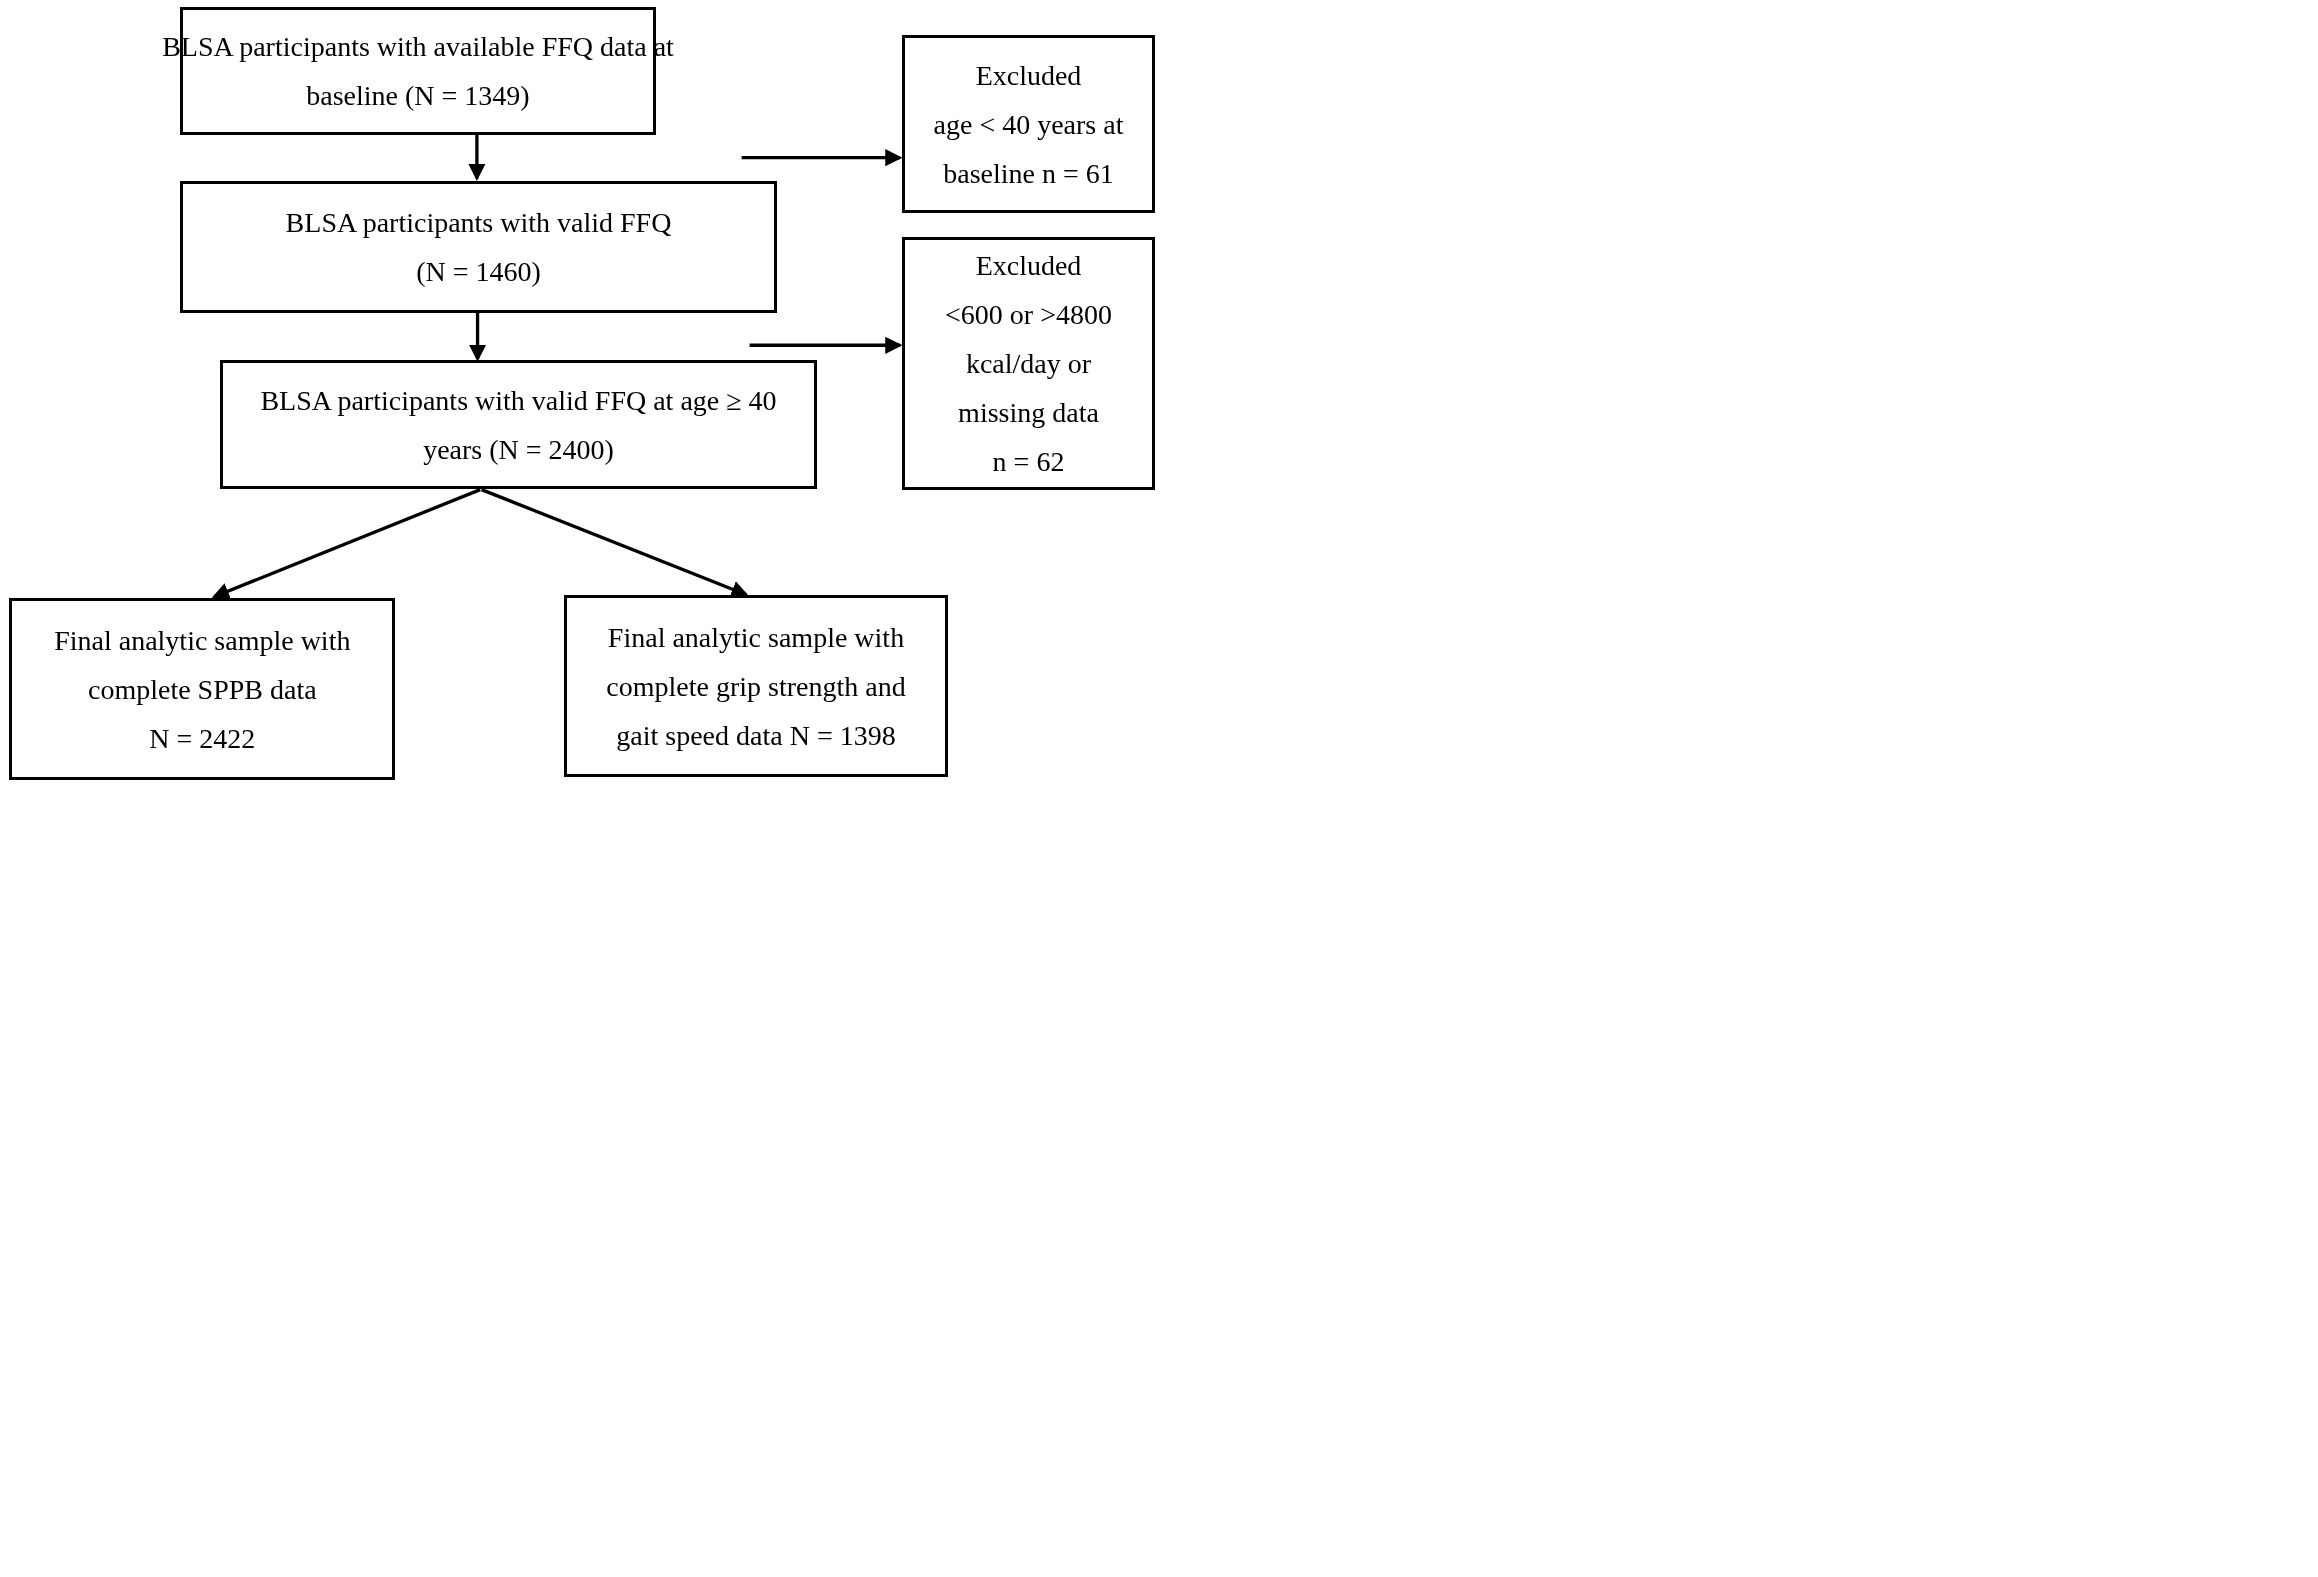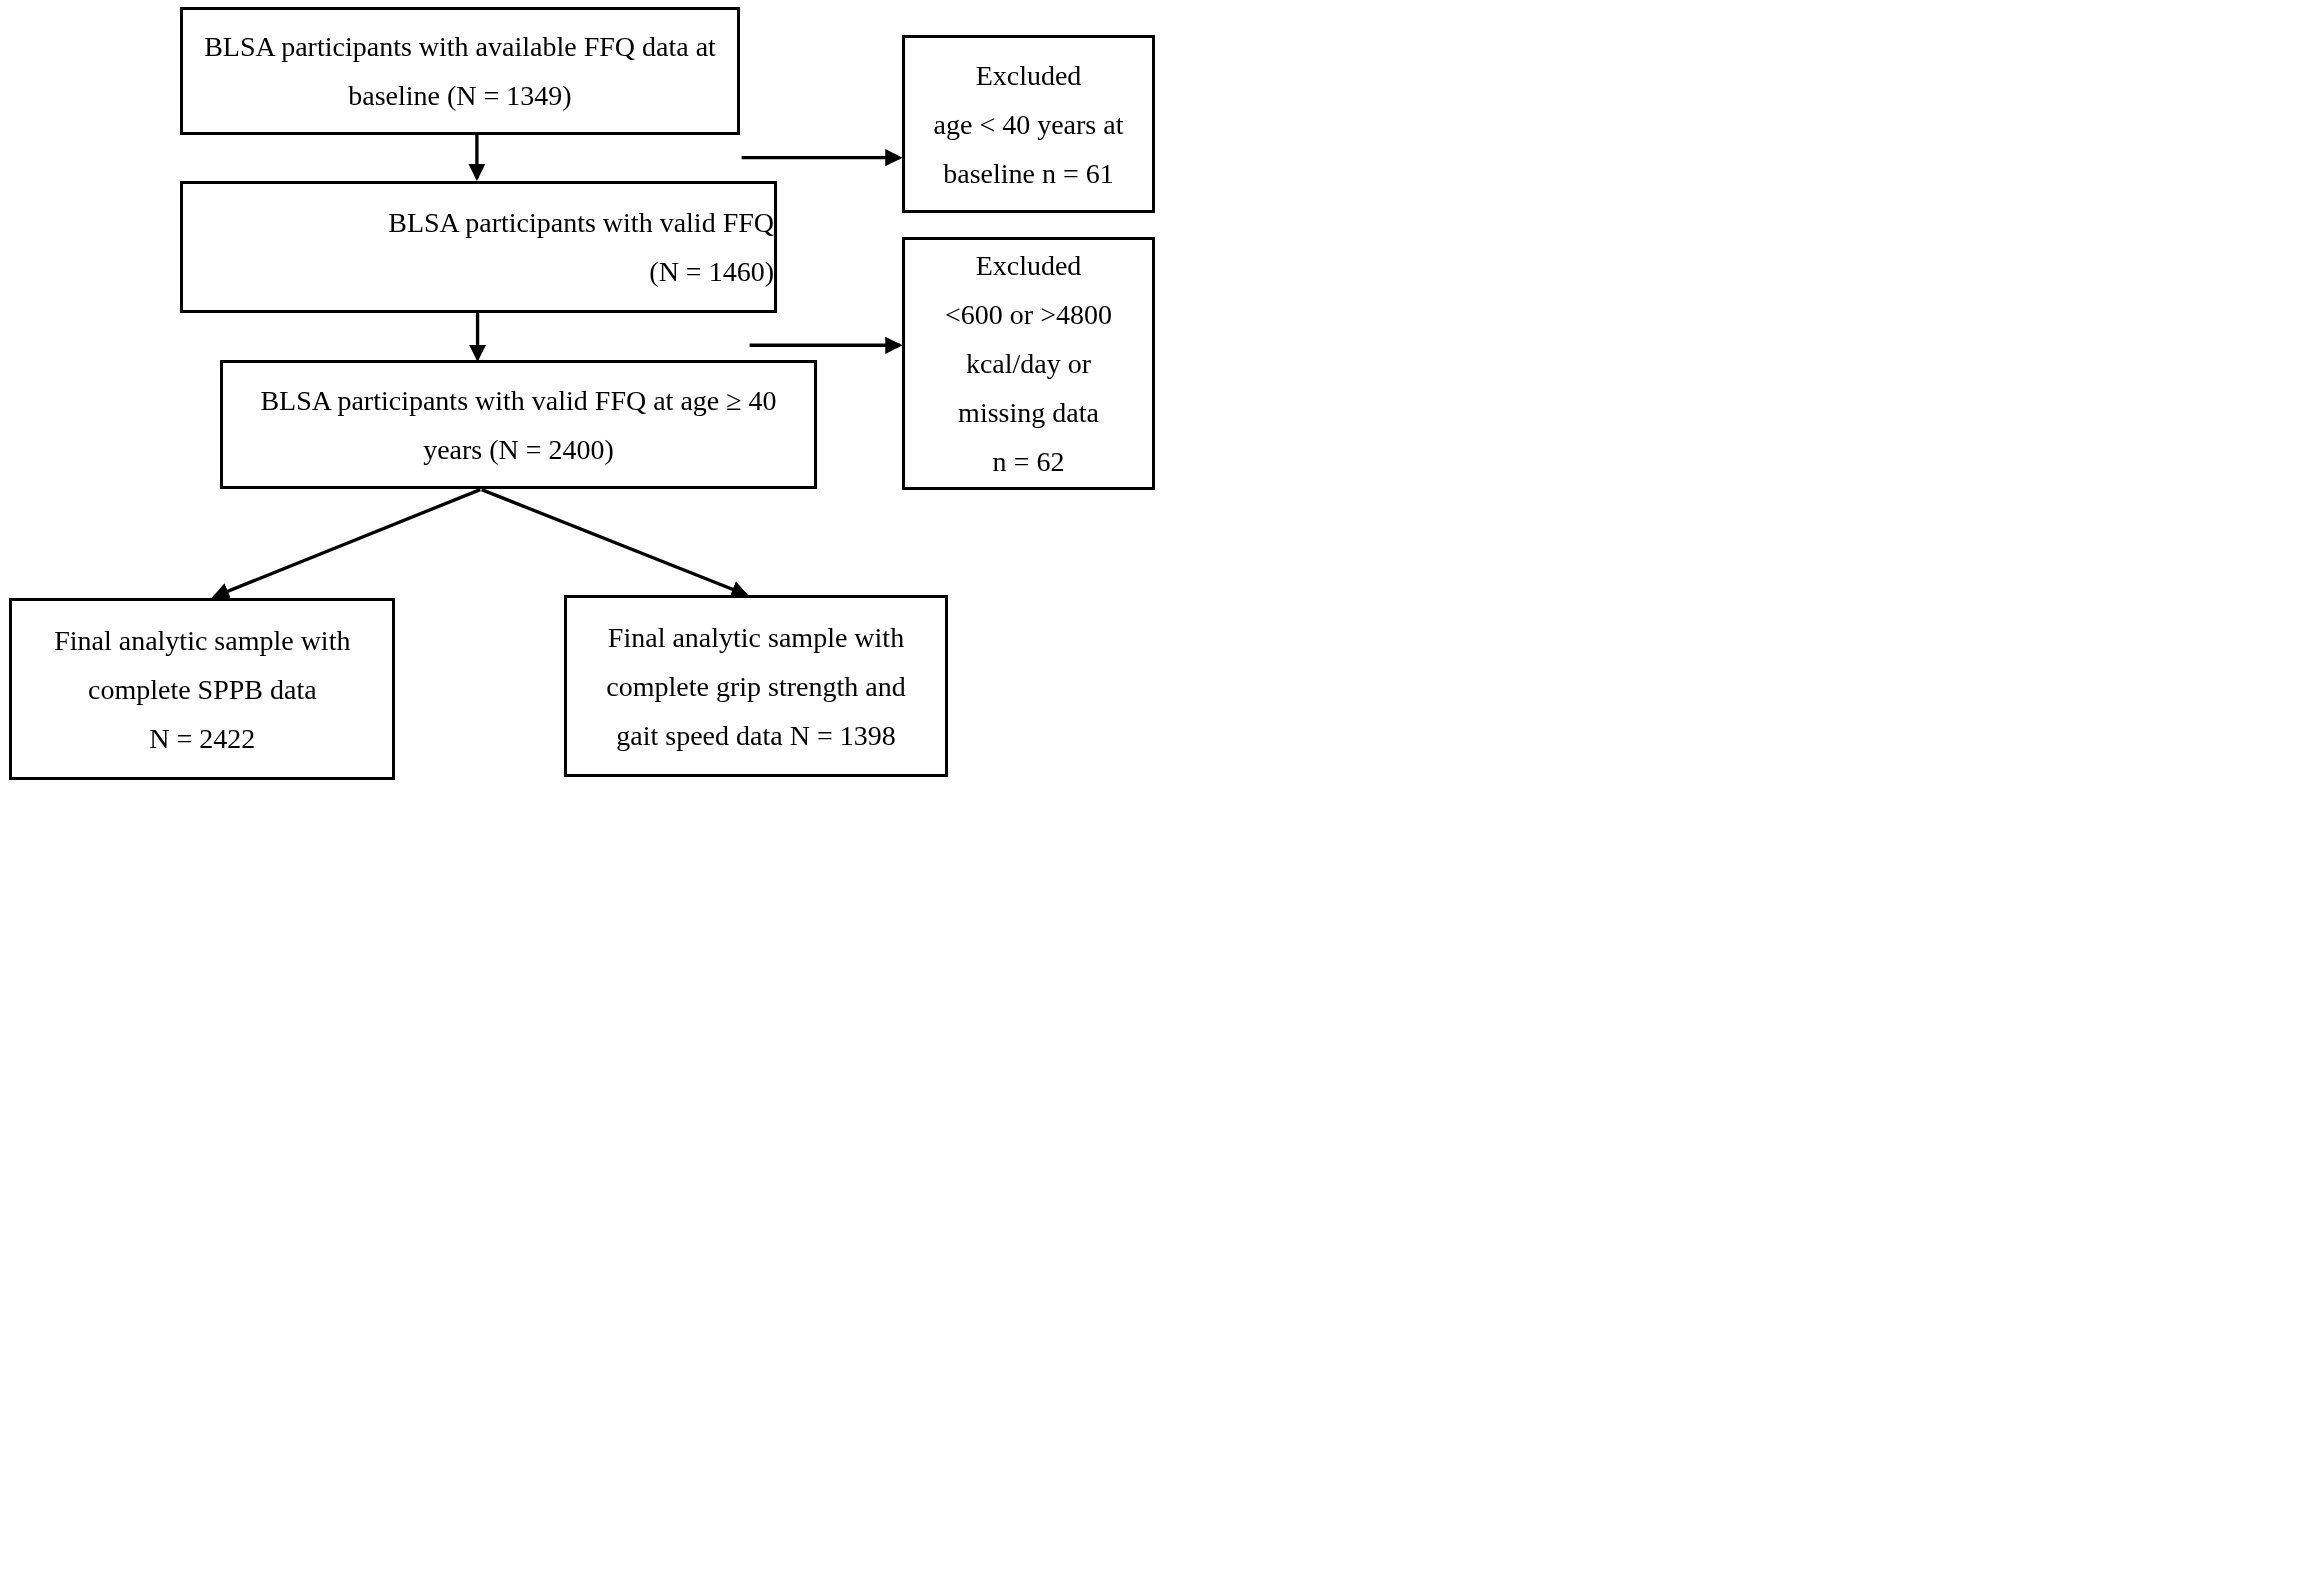--- a/index.html
+++ b/index.html
@@ -51,26 +51,26 @@
       </marker>
     </defs>
     <line x1="717" y1="200" x2="717" y2="268" stroke="#000000" stroke-width="5" marker-end="url(#ah)"></line>
     <line x1="718" y1="468" x2="718" y2="540" stroke="#000000" stroke-width="5" marker-end="url(#ah)"></line>
     <line x1="1115" y1="237" x2="1353" y2="237" stroke="#000000" stroke-width="5" marker-end="url(#ah)"></line>
     <line x1="1127" y1="519" x2="1353" y2="519" stroke="#000000" stroke-width="5" marker-end="url(#ah)"></line>
     <line x1="722" y1="736" x2="322" y2="897" stroke="#000000" stroke-width="5" marker-end="url(#ah)"></line>
     <line x1="724" y1="736" x2="1122" y2="894" stroke="#000000" stroke-width="5" marker-end="url(#ah)"></line>
   </svg>
 
-  <div class="box" style="left:180px; top:6.6px; width:560px; height:128px;">
+  <div class="box" style="left:180px; top:6.6px; width:476px; height:128px;">
     <div class="tline">BLSA participants with available FFQ data at</div>
     <div class="tline">baseline (N = 1349)</div>
   </div>
 
-  <div class="box" style="left:180px; top:181px; width:597px; height:132px;align-items:flex-end;">
+  <div class="box" style="left:180px; top:181px; width:597px; height:132px;">
     <div class="tline">BLSA participants with valid FFQ</div>
     <div class="tline">(N = 1460)</div>
   </div>
 
   <div class="box" style="left:180px; top:360px; width:597px; height:129px;margin-left:40px;">
     <div class="tline">BLSA participants with valid FFQ at age ≥ 40</div>
     <div class="tline">years (N = 2400)</div>
   </div>
 
   <div class="box" style="left:902px; top:35px; width:253px; height:178px;">

